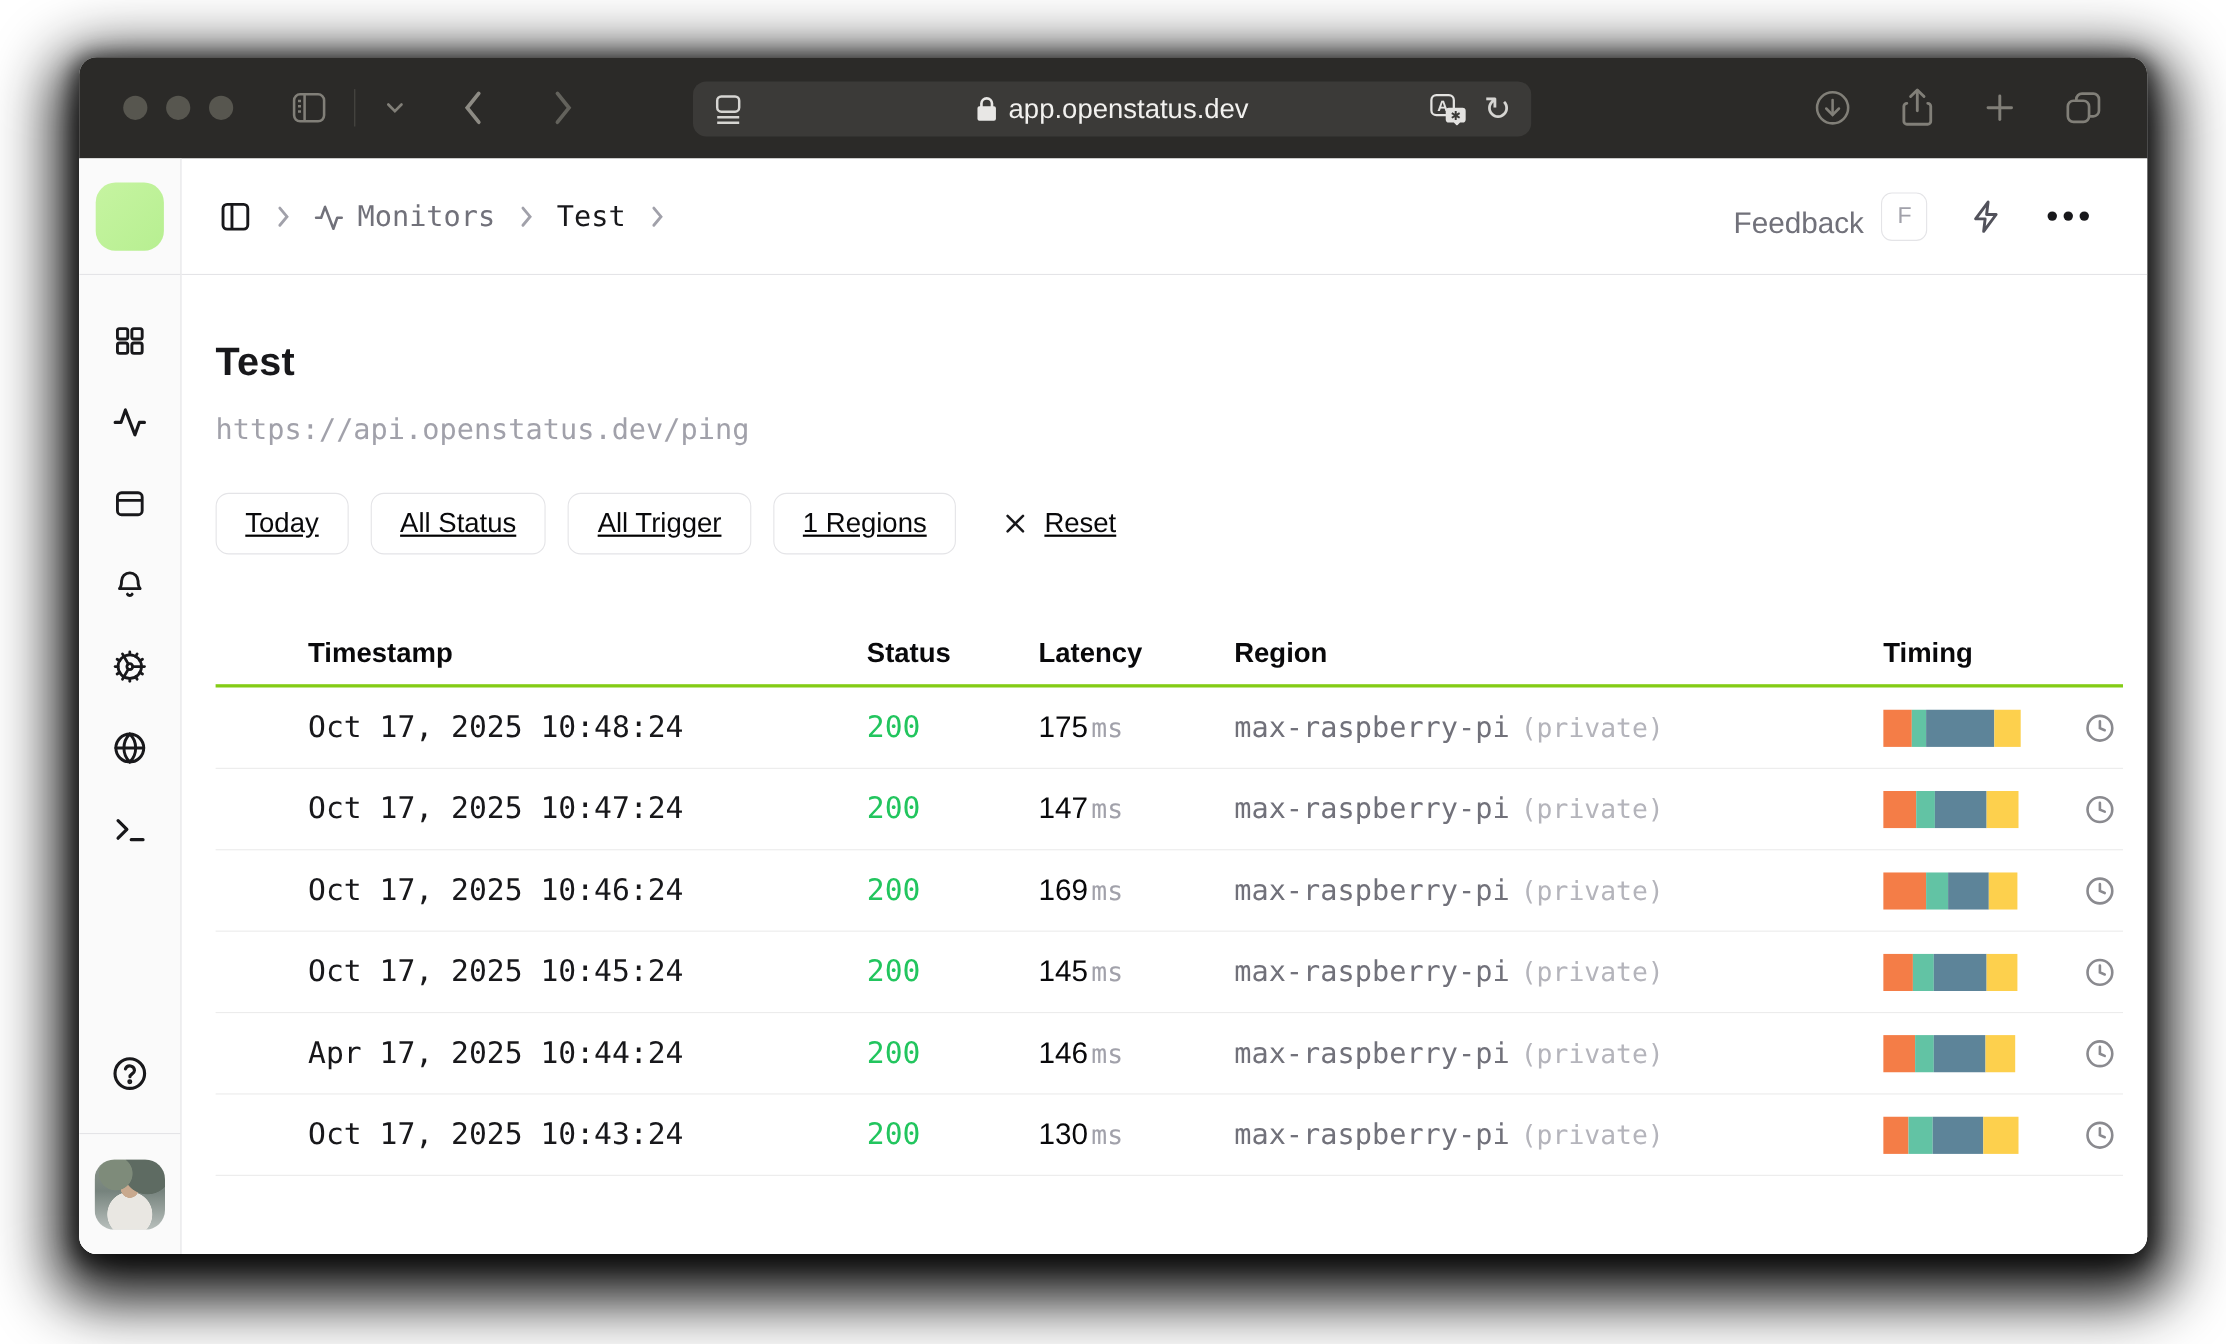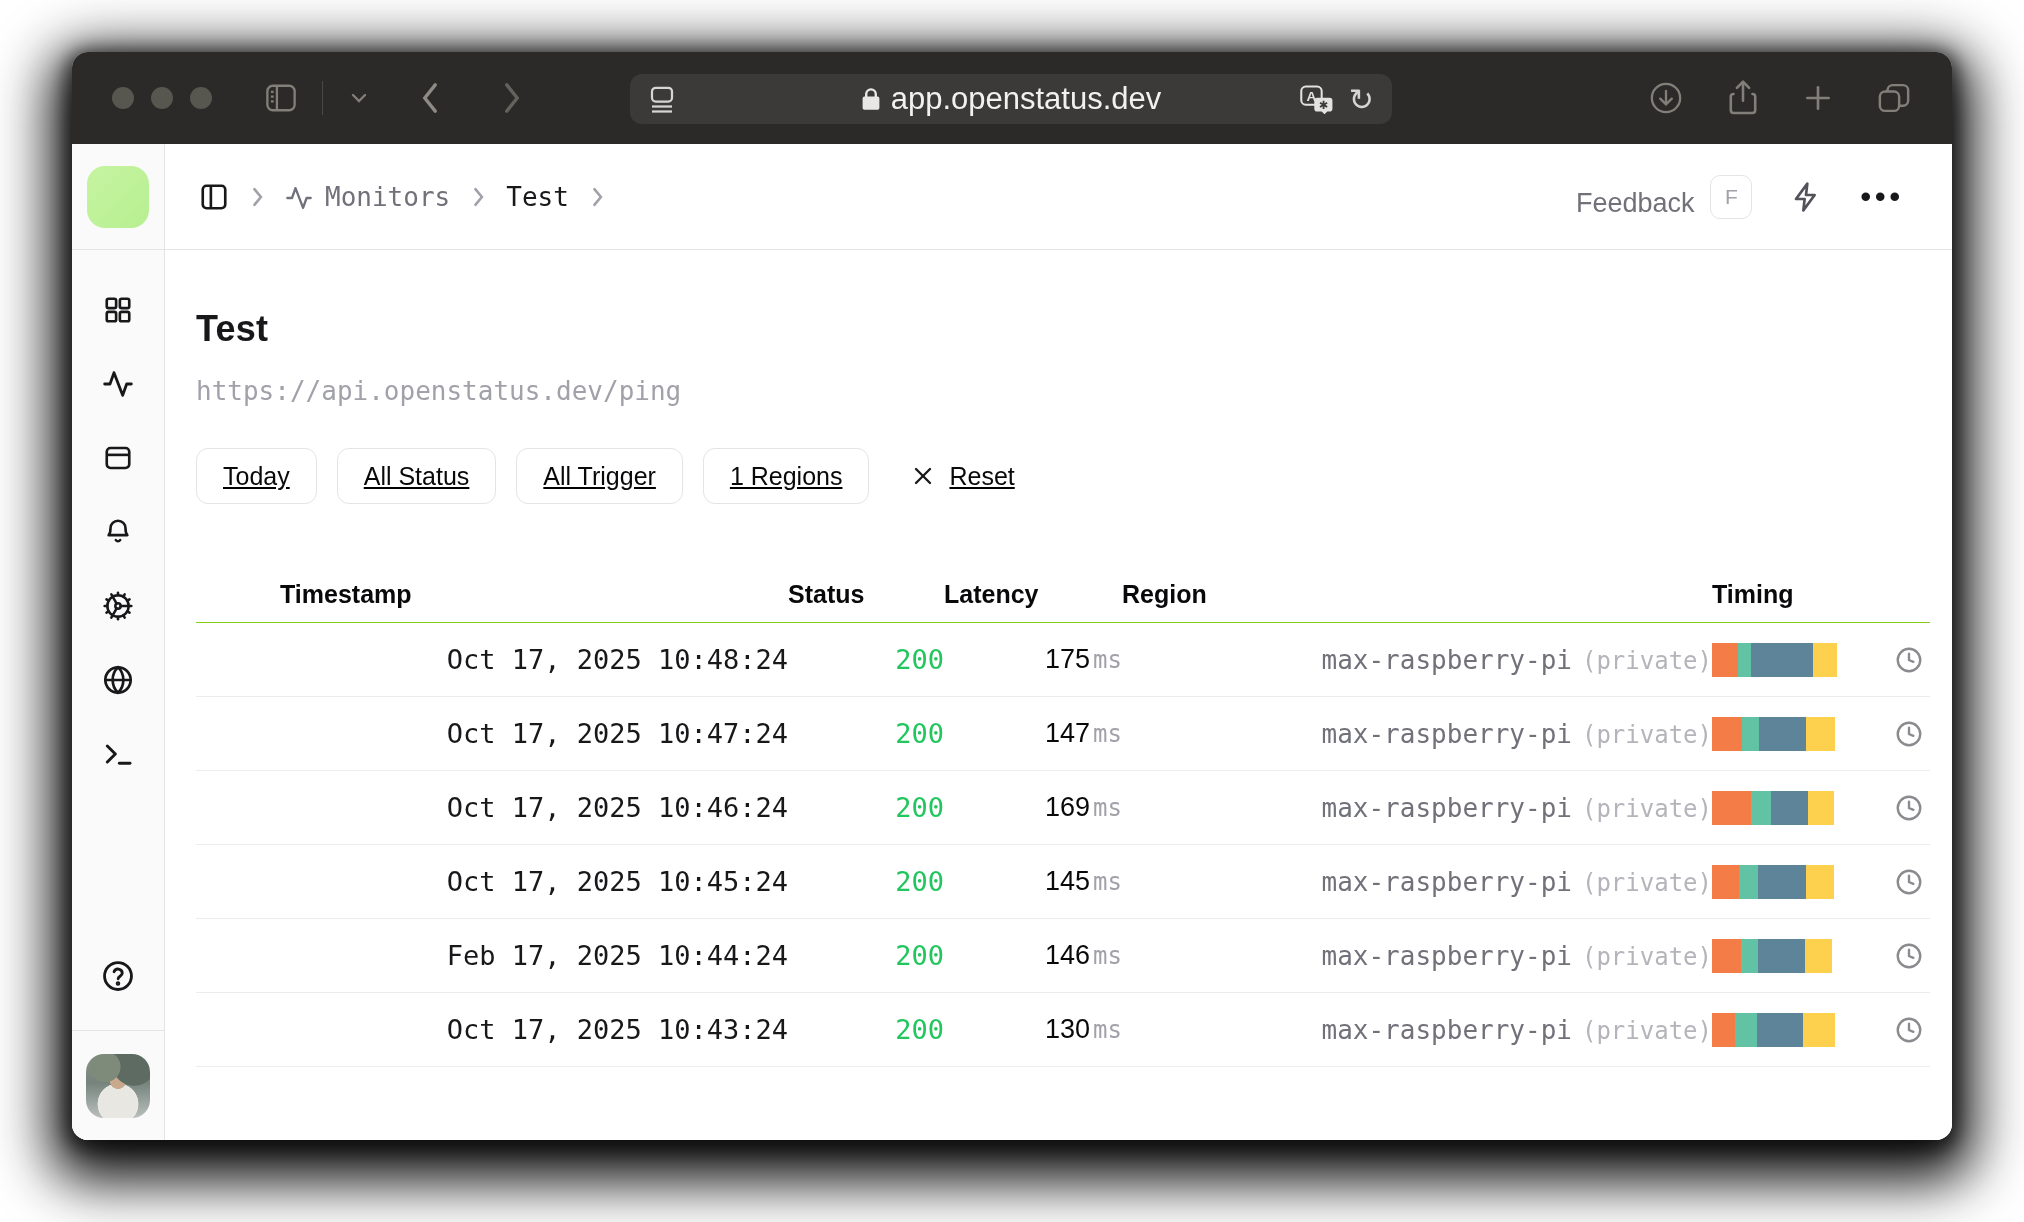--- a/index.html
+++ b/index.html
@@ -25,21 +25,21 @@
   .tb-ico { color:#817f78; display:flex; align-items:center; justify-content:center; }
   .tb-ico svg { display:block; }
   .tb-divider { width:1px; height:34px; background:#4a4945; margin:0 16px; }
   .nav-group { display:flex; align-items:center; gap:8px; }
   .urlbar {
     position:absolute; left:558px; top:22px; width:762px; height:50px;
     background:#3b3a38; border-radius:12px; display:flex; align-items:center;
     padding:0 18px; color:#f2f1ef;
   }
   .urlbar .center { position:absolute; left:0; right:0; display:flex; justify-content:center;
-    align-items:center; gap:10px; font-size:31px; pointer-events:none; }
+    align-items:center; gap:10px; font-size:25px; pointer-events:none; }
   .urlbar .right { margin-left:auto; display:flex; align-items:center; gap:16px; }
   .right-icons { margin-left:auto; display:flex; align-items:center; gap:42px; }
 
   
   .app {
     position:absolute; left:0; top:92px; right:0; bottom:0;
     background:#fff; border-radius:0 0 16px 16px; display:flex; overflow:hidden;
   }
   .rail {
     width:93px; background:#fafafa; border-right:1px solid #e4e4e7;
@@ -93,21 +93,21 @@
   .reset-btn { display:flex; align-items:center; gap:14px; font-size:25px; font-weight:500;
     color:#09090b; margin-left:22px; background:none; border:none; }
 
   
   .table { margin-top:62px; width:1734px; }
   .t-grid { display:grid; grid-template-columns:84px 508px 156px 178px 590px 160px 58px;
     align-items:center; }
   .t-head { height:56px; font-size:25px; font-weight:600; color:#09090b; }
   .t-row { height:74px; border-top:1px solid #ececec; }
   .t-row:first-of-type { border-top:none; }
-  .t-rows { border-top:1px solid #84cc16;text-align:right; }
+  .t-rows { border-top:3px solid #84cc16; }
   .t-rows .t-row { border-top:none; border-bottom:1px solid #ececec; }
   .ind { width:19px; height:19px; border-radius:6px; background:#2ec55e; margin-left:22px; }
   .c-ts { font-size:27px; color:#18181b; }
   .c-status { font-size:27px; color:#22c55e; }
   .c-lat { font-size:27px; color:#09090b; font-weight:500; }
   .c-lat .unit { font-family:"DejaVu Sans Mono", monospace; font-weight:400;
     color:#a1a1aa; font-size:24px; margin-left:3px; }
   .c-region { font-size:26px; color:#71717a; }
   .c-region .priv { color:#b4b4bb; font-size:24px; margin-left:10px; }
   .bars { display:flex; height:34px; overflow:hidden; }
@@ -448,21 +448,21 @@
                 <span class="c-clock">
                   <svg width="30" height="30" viewBox="0 0 24 24" fill="none" stroke="currentColor" stroke-width="1.9" stroke-linecap="round">
                     <circle cx="12" cy="12" r="9"></circle>
                     <polyline points="12,7 12,12 15.5,13.5"></polyline>
                   </svg>
                 </span>
               </div>
 
               <div class="t-grid t-row">
                 <span><span class="ind"></span></span>
-                <span class="c-ts mono">Feb 17, 2025 10:44:24</span>
+                <span class="c-ts mono">Apr 17, 2025 10:44:24</span>
                 <span class="c-status mono">200</span>
                 <span class="c-lat"><span>146</span><span class="unit">ms</span></span>
                 <span class="c-region mono"><span>max-raspberry-pi</span><span class="priv">(private)</span></span>
                 <span>
                   <span class="bars">
                     <span style="width: 29px; background: rgb(244, 125, 71);"></span>
                     <span style="width: 17px; background: rgb(98, 195, 164);"></span>
                     <span style="width: 47px; background: rgb(93, 132, 153);"></span>
                     <span style="width: 27px; background: rgb(253, 208, 77);"></span>
                   </span>

